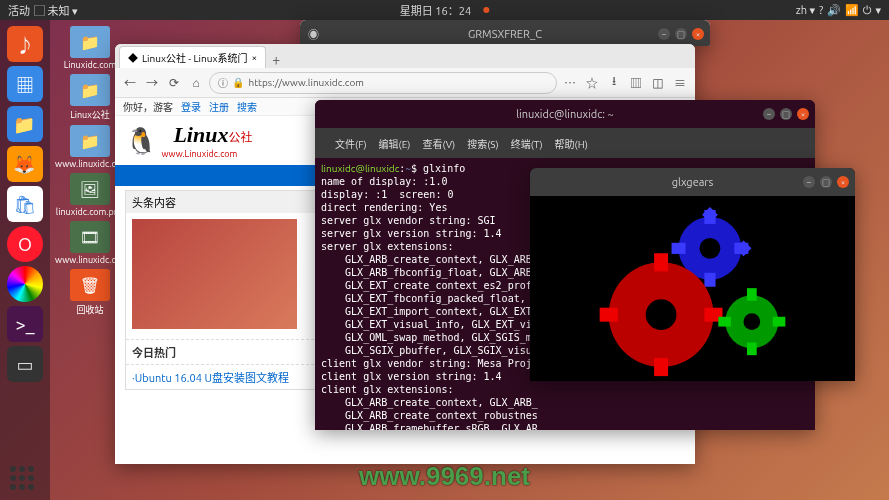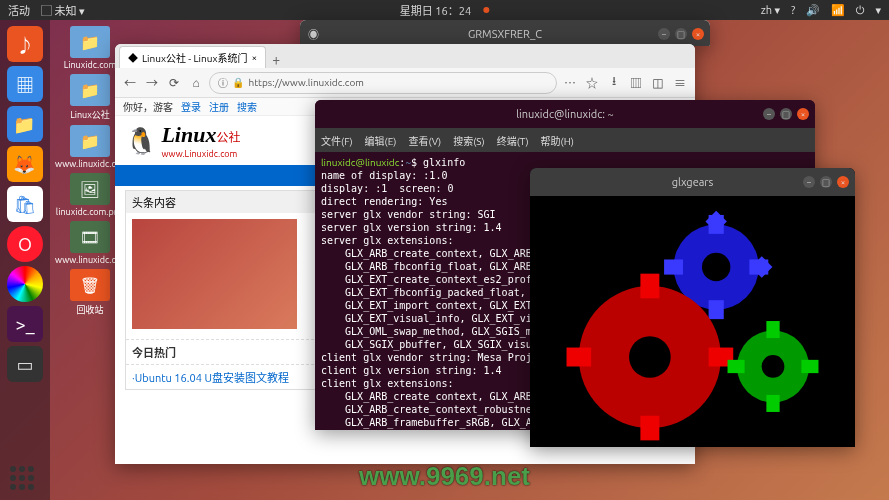--- a/index.html
+++ b/index.html
@@ -1,19 +1,19 @@
 <!DOCTYPE html>
 <html><head>
 <meta charset="utf-8">
 <style>
 * { margin: 0; padding: 0; box-sizing: border-box; font-family: "Ubuntu", "Noto Sans CJK SC", sans-serif; }
 body { width: 889px; height: 500px; background: linear-gradient(135deg, #7b2d4f 0%, #a14a3d 50%, #c57a4d 100%); overflow: hidden; position: relative; }
 
 .topbar { height: 20px; background: #2c2c2c; color: #ddd; display: flex; align-items: center; padding: 0 8px; font-size: 11px; justify-content: space-between; }
-.topbar-left, .topbar-right { display: flex; align-items: center; gap: 11px; }
+.topbar-left, .topbar-right { display: flex; align-items: center; gap: 4px; }
 .topbar-center { position: absolute; left: 50%; transform: translateX(-50%); display: flex; align-items: center; gap: 12px; }
 
 .dock { position: absolute; left: 0; top: 20px; width: 50px; height: 480px; background: rgba(40,20,30,0.5); display: flex; flex-direction: column; align-items: center; padding-top: 6px; gap: 4px; }
 .dock-icon { width: 36px; height: 36px; border-radius: 6px; display: flex; align-items: center; justify-content: center; font-size: 18px; }
 .di-orange { background: #e95420; color: #fff; }
 .di-blue { background: #3689e6; color: #fff; }
 .di-folder { background: #3584e4; color: #fff; }
 .di-fox { background: #ff9500; color: #fff; }
 .di-store { background: #fff; color: #3584e4; }
 .di-opera { background: #ff1b2d; color: #fff; border-radius: 50%; }
@@ -43,38 +43,38 @@
 .firefox { left: 115px; top: 44px; width: 580px; height: 420px; }
 .ff-tabs { height: 24px; background: #e8e8e8; display: flex; align-items: flex-end; padding-left: 4px; }
 .ff-tab { height: 22px; background: #fff; border: 1px solid #ccc; border-bottom: none; border-radius: 4px 4px 0 0; padding: 0 8px; font-size: 10px; display: flex; align-items: center; gap: 4px; }
 .ff-newtab { width: 20px; text-align: center; font-size: 14px; color: #666; }
 .ff-toolbar { height: 30px; background: #f6f6f6; border-bottom: 1px solid #ddd; display: flex; align-items: center; padding: 0 6px; gap: 4px; }
 .ff-btn { width: 18px; height: 18px; display: flex; align-items: center; justify-content: center; color: #555; font-size: 12px; }
 .ff-url { flex: 1; height: 22px; border: 1px solid #ccc; border-radius: 11px; display: flex; align-items: center; padding: 0 8px; font-size: 10px; color: #555; gap: 4px; }
 .ff-linkbar { height: 18px; background: #fafafa; border-bottom: 1px solid #eee; font-size: 10px; padding: 0 8px; color: #06c; display: flex; align-items: center; gap: 8px; }
 .ff-content { padding: 6px 10px; font-size: 10px; }
 .ff-logo { display: flex; align-items: center; gap: 4px; margin-bottom: 6px; }
-.ff-logo-text { font: bold italic 22px serif; }
+.ff-logo-text { font: bold italic 22px serif; margin-left: 12px; }
 .ff-subnav { background: #06c; color: #fff; font-size: 10px; padding: 3px 6px; text-align: right; margin: 4px -10px; }
 .ff-subnav span { margin-left: 8px; }
 .ff-section { border: 1px solid #ddd; margin-top: 4px; }
 .ff-section-h { background: #f0f0f0; padding: 3px 6px; font-size: 11px; }
 .ff-thumb { width: 165px; height: 110px; background: linear-gradient(135deg,#b8453f,#d97a5c); margin: 6px; position: relative; }
 .ff-caption { font-size: 10px; padding: 2px 6px; }
 .ff-hot { font-size: 11px; color: #06c; padding: 4px 6px; border-top: 1px dashed #ddd; }
 .ff-pager { float: right; font-size: 9px; }
 .ff-pager span { display: inline-block; width: 12px; height: 12px; background: #06c; color: #fff; text-align: center; margin-left: 1px; }
 
 .terminal { left: 315px; top: 100px; width: 500px; height: 330px; background: #2d0a1f; }
-.term-menu { height: 24px; background: #3a3a3a; color: #ddd; font-size: 10px; display: flex; align-items: center; padding: 0 6px; gap: 12px; }
+.term-menu { height: 30px; background: #3a3a3a; color: #ddd; font-size: 10px; display: flex; align-items: center; padding: 0 20px; gap: 12px; }
 .term-body { padding: 4px 6px; font: 10px/1.3 monospace; color: #fff; white-space: pre; overflow: hidden; }
 .t-green { color: #8ae234; }
 .t-blue { color: #729fcf; }
 
-.glxgears { left: 530px; top: 168px; width: 325px; height: 279px; background: #000; }
+.glxgears { left: 530px; top: 168px; width: 325px; height: 213px; background: #000; }
 .gears-canvas { width: 100%; height: calc(100% - 28px); position: relative; background: #000; }
 
 .watermark { position: absolute; bottom: 8px; left: 50%; transform: translateX(-50%); font: bold 26px sans-serif; color: #4a9e4a; text-shadow: 0 0 2px #000; z-index: 99; margin-top: 40px; }
 </style>
 </head>
 <body>
 
 <div class="topbar">
   <div class="topbar-left">
     <span>活动</span>

